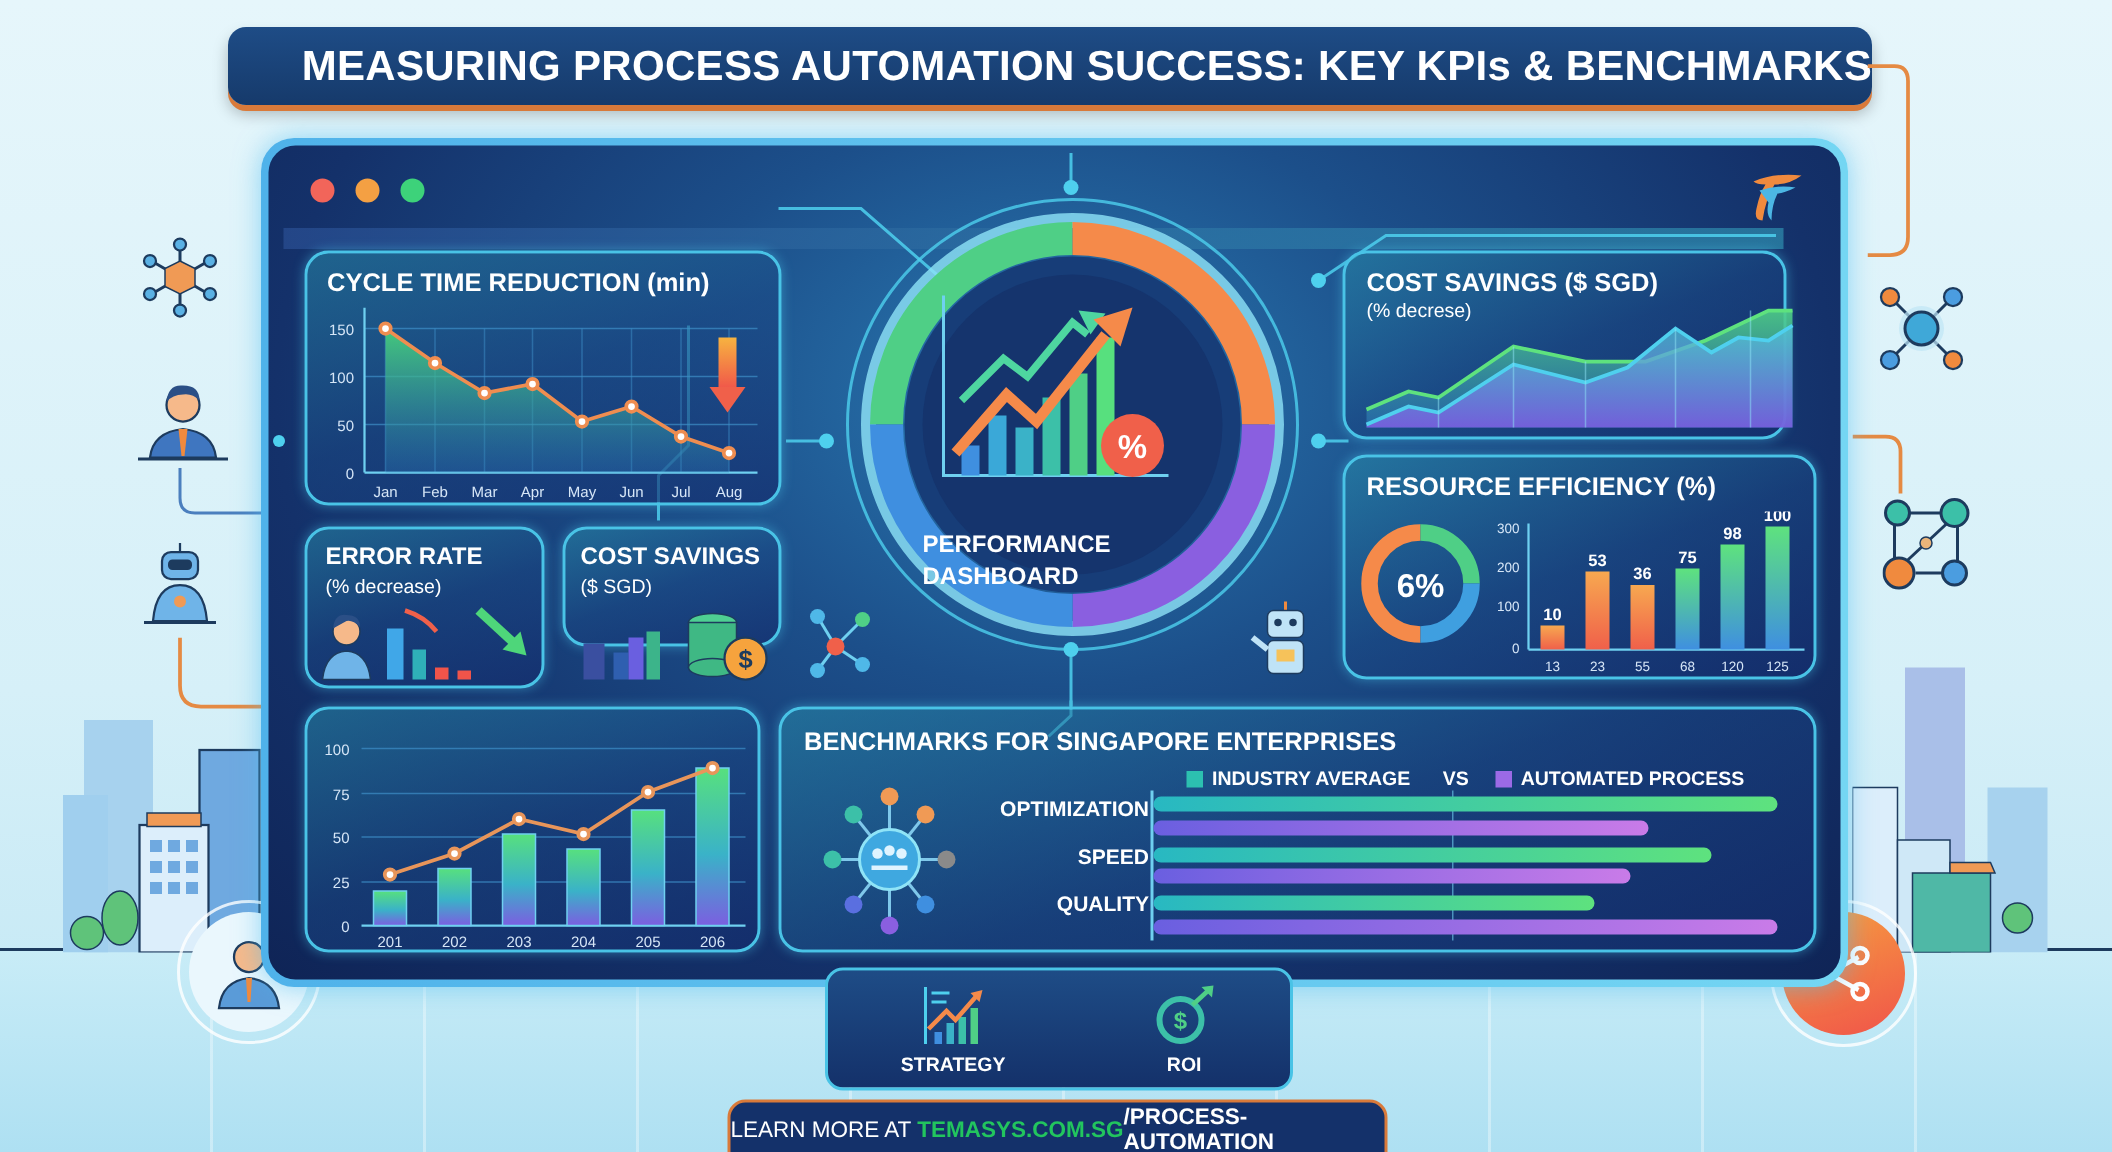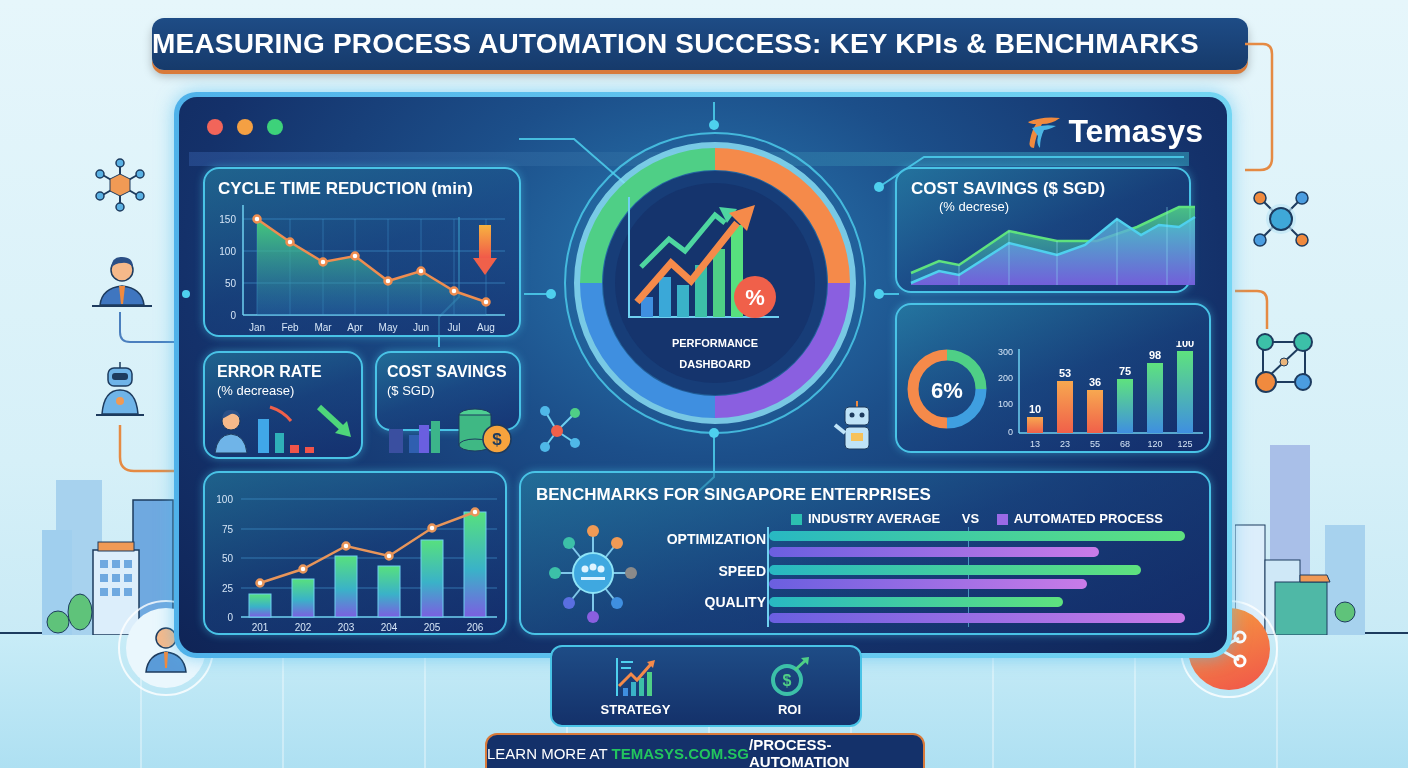--- a/index.html
+++ b/index.html
@@ -13,21 +13,21 @@
   .abs { position: absolute; }
   
   .floor { left:0; top:632px; width:1408px; height:136px; background: linear-gradient(180deg,#c8ecf7 0%,#aee0f2 100%); border-top: 2px solid #1d3b5e; }
   .floor-lines { left:0; top:632px; width:1408px; height:136px; opacity:.35;
     background-image: repeating-linear-gradient(90deg, transparent 0 140px, #ffffff 140px 142px); }
 
   
   .title-banner { left:152px; top:18px; width:1096px; height:52px; border-radius:12px;
     background: linear-gradient(180deg,#1e4c86 0%,#163a6b 100%);
     box-shadow: 0 4px 0 #d97a3a, 0 6px 10px rgba(0,0,0,.25);
-    display:flex; align-items:center; justify-content:flex-start; }
+    display:flex; align-items:center; justify-content:flex-end; }
   .title-banner h1 { font-size:28px; font-weight:bold; letter-spacing:.2px; color:#fff; white-space:nowrap; }
 
   
   .frame { left:174px; top:92px; width:1058px; height:566px; border-radius:22px;
     background: linear-gradient(90deg,#4fb2ea,#74d6f3); padding:5px; box-shadow:0 0 18px rgba(80,190,240,.6); }
   .screen { width:100%; height:100%; border-radius:18px;
     background: radial-gradient(ellipse at 50% 30%, #2a7bb3 0%, #1c4f8a 35%, #14316a 70%, #0f2456 100%); position:relative; overflow:hidden; }
   .dots { left:28px; top:22px; display:flex; gap:14px; }
   .dot { width:16px; height:16px; border-radius:50%; }
   .topbar { left:10px; top:55px; width:1000px; height:14px; background: linear-gradient(90deg,#2a4f94,#2f8fb0); opacity:.7; }
@@ -35,21 +35,21 @@
   .brand-text { font-size:32px; font-weight:bold; color:#fff; }
 
   
   .panel { border:2px solid #49c3e6; border-radius:16px;
     background: linear-gradient(160deg, rgba(40,140,170,.55) 0%, rgba(25,70,130,.55) 50%, rgba(20,45,110,.7) 100%);
     box-shadow: 0 0 8px rgba(73,195,230,.45); }
   .panel-title { font-size:17px; font-weight:bold; color:#fff; white-space:nowrap; }
   .panel-sub { font-size:13px; color:#fff; }
   .axis-lbl { font-size:10px; color:#d6e6f7; }
 
-  .gauge-label { font-size:11px; font-weight:bold; text-align:center; line-height:21px; color:#fff; }
+  .gauge-label { font-size:16px; font-weight:bold; text-align:left; line-height:21px; color:#fff;margin-top:20px; }
 
   .legend-sq { display:inline-block; width:11px; height:11px; margin-right:6px; vertical-align:middle; }
   .bm-label { font-size:14px; font-weight:bold; color:#fff; text-align:right; width:110px; }
   .bm-bar { height:10px; border-radius:5px; }
   .bar-ind { background: linear-gradient(90deg,#28b8c2,#5ee27e); }
   .bar-auto { background: linear-gradient(90deg,#6a5fe0,#c97be8); }
 
   .mini-nav { left:550px; top:645px; width:312px; height:82px; border-radius:12px; border:2px solid #49c3e6;
     background: linear-gradient(180deg,#1e4c86,#14316a); display:flex; justify-content:space-around; align-items:flex-end; padding-bottom:8px; }
   .mini-item { display:flex; flex-direction:column; align-items:center; gap:4px; }
@@ -202,21 +202,20 @@
     <div class="abs dots">
       <div class="dot" style="background:#f2655a"></div>
       <div class="dot" style="background:#f4a043"></div>
       <div class="dot" style="background:#3dd27a"></div>
     </div>
     <div class="abs brand">
       <svg width="40" height="36">
         <path d="M6 8 Q20 2 38 4 Q30 10 20 10 Q14 20 12 34 Q6 34 8 26 Q10 16 14 10 Q8 10 6 8Z" fill="#f08a3e"></path>
         <path d="M10 14 Q22 10 34 12 Q26 16 22 16 Q18 24 18 34 Q14 30 16 22Z" fill="#4cb6e4"></path>
       </svg>
-      <span class="brand-text">Temasys</span>
     </div>
 
     <svg class="abs" style="left:0;top:0" width="1048" height="556">
       <g stroke="#4ed0ee" stroke-width="2" fill="none" opacity=".85">
         <path d="M340 42 H395 L450 90"></path>
         <path d="M700 90 L745 60 H1005"></path>
         <line x1="535" y1="5" x2="535" y2="28"></line>
         <path d="M345 197 H372"></path>
         <path d="M700 197 H720"></path>
         <path d="M260 250 V220 L280 200 L280 120"></path>
@@ -443,21 +442,21 @@
       <rect x="16" y="8" width="24" height="18" rx="4" fill="#bfe3f7" stroke="#1d3b5e"></rect>
       <circle cx="23" cy="16" r="2.5" fill="#1d3b5e"></circle>
         <circle cx="33" cy="16" r="2.5" fill="#1d3b5e"></circle>
       <rect x="16" y="28" width="24" height="22" rx="4" fill="#bfe3f7" stroke="#1d3b5e"></rect>
       <rect x="22" y="34" width="12" height="8" fill="#f6c25a"></rect>
       <line x1="16" y1="34" x2="6" y2="26" stroke="#bfe3f7" stroke-width="4"></line>
     </svg>
 
     <div class="abs panel" style="left:716px;top:70px;width:296px;height:126px;">
       <div class="abs panel-title" style="left:14px;top:10px;">COST SAVINGS ($ SGD)</div>
-      <div class="abs panel-sub" style="left:14px;top:30px;margin-left:28px;">(% decrese)</div>
+      <div class="abs panel-sub" style="left:14px;top:30px;">(% decrese)</div>
       <svg class="abs" style="left:0;top:20px" width="316" height="104">
         <defs>
           <linearGradient id="areaA" x1="0" y1="0" x2="0" y2="1">
               <stop offset="0" stop-color="#4fcf86" stop-opacity=".9"></stop>
               <stop offset="1" stop-color="#2d7ab8" stop-opacity=".6"></stop>
             </linearGradient>
           <linearGradient id="areaB" x1="0" y1="0" x2="0" y2="1">
               <stop offset="0" stop-color="#4fc3d8" stop-opacity=".75"></stop>
               <stop offset="1" stop-color="#7b5fe0" stop-opacity=".9"></stop>
             </linearGradient>
@@ -470,20 +469,21 @@
             <line x1="62" y1="76" x2="62" y2="96"></line>
             <line x1="112" y1="42" x2="112" y2="96"></line>
             <line x1="160" y1="52" x2="160" y2="96"></line>
             <line x1="220" y1="30" x2="220" y2="96"></line>
             <line x1="270" y1="18" x2="270" y2="96"></line>
           </g>
       </svg>
     </div>
 
     <div class="abs panel" style="left:716px;top:206px;width:316px;height:150px;">
+      <div class="abs panel-title" style="left:14px;top:10px;">RESOURCE EFFICIENCY (%)</div>
       <svg class="abs" style="left:10px;top:44px" width="80" height="80">
         <g fill="none" stroke-width="11">
           <path d="M40 6 A34 34 0 0 0 40 74" stroke="#f58a4a"></path>
           <path d="M40 6 A34 34 0 0 1 74 40" stroke="#4fcf86"></path>
           <path d="M74 40 A34 34 0 0 1 40 74" stroke="#3f9fe0"></path>
         </g>
       </svg>
       <div class="abs" style="left:10px;top:73px;width:80px;text-align:center;font-size:22px;font-weight:bold;">6%</div>
       <svg class="abs" style="left:96px;top:36px" width="216" height="112">
         <defs>

